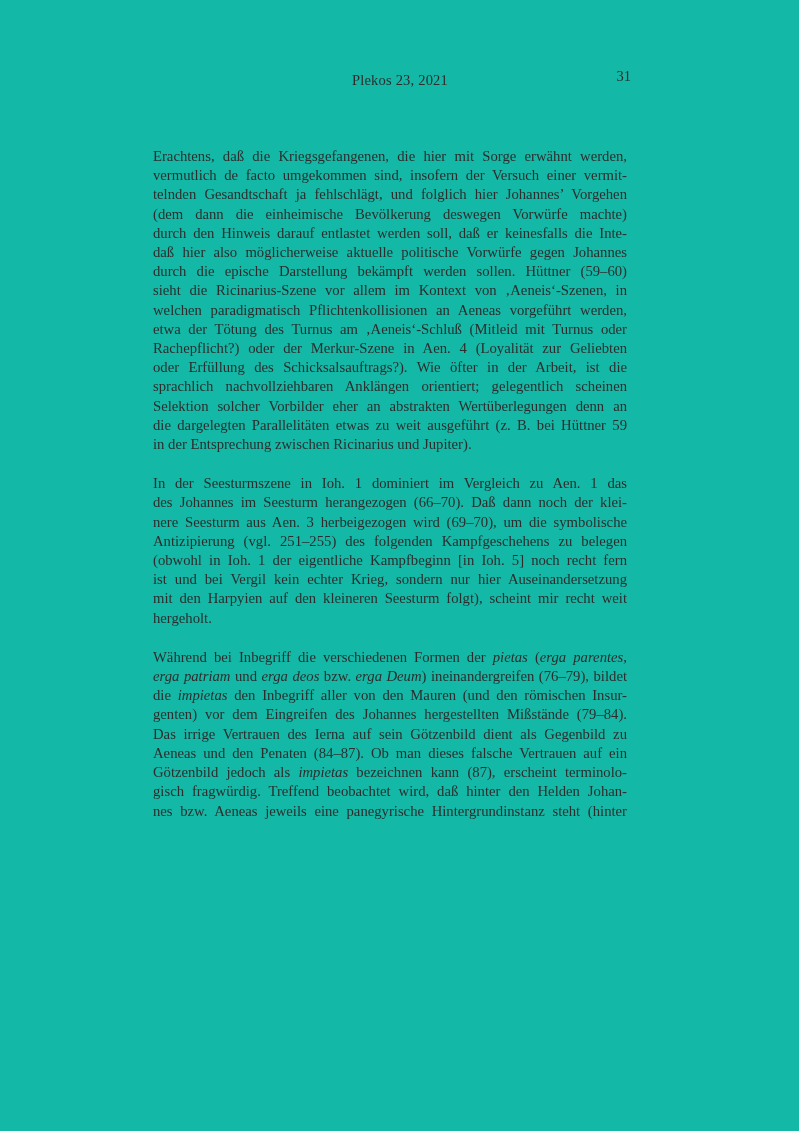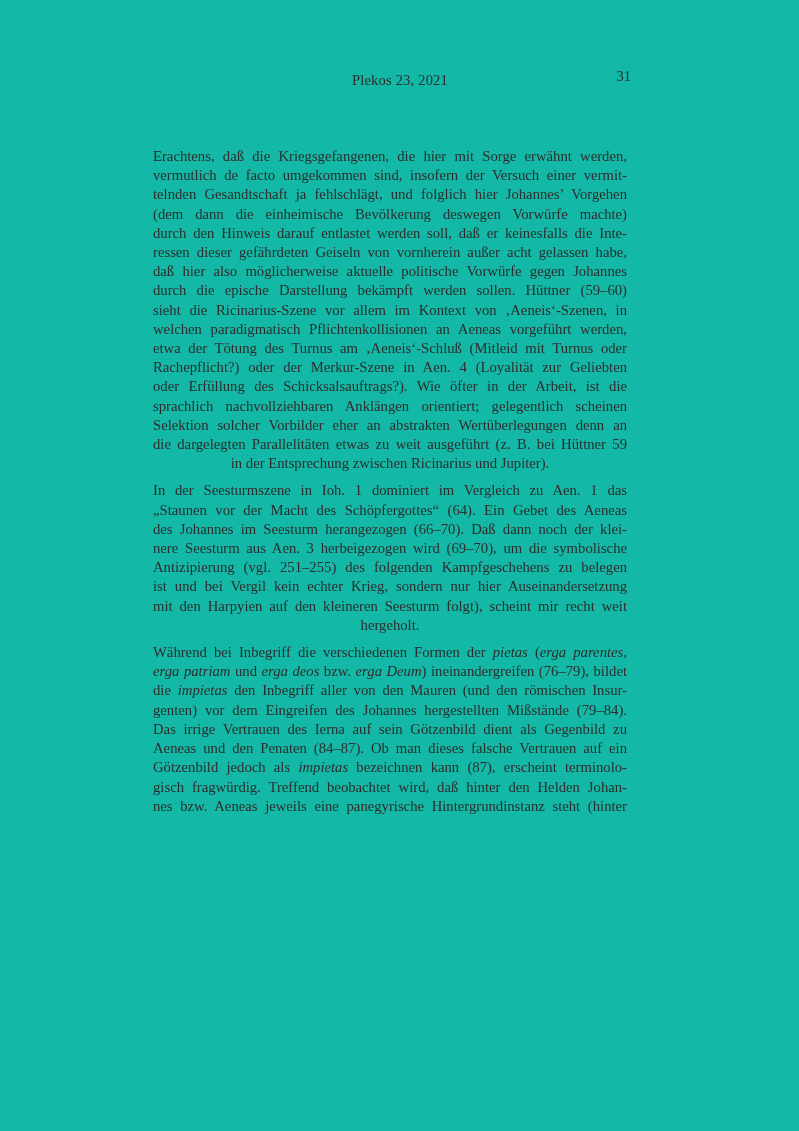--- a/index.html
+++ b/index.html
@@ -36,28 +36,28 @@
   }
   .body-text {
     position: absolute;
     left: 153px;
     top: 147px;
     width: 474px;
     font-size: 14.7px;
     line-height: 19.2px;
   }
   .paragraph + .paragraph {
-    margin-top: 8px;
+    margin-top: 20px;
   }
   .line {
     text-align: justify;
     text-align-last: justify;
   }
   .line.no-just {
-    text-align: center;
+    text-align: left;
     text-align-last: auto;
   }
   .line em {
     font-style: italic;
   }
 </style>
 </head>
 <body>
 
 <div class="page">
@@ -65,39 +65,38 @@
     <span class="journal">Plekos 23, 2021</span>
     <span class="pagenum">31</span>
   </div>
   <div class="body-text">
       <div class="paragraph">
         <div class="line"><span>Erachtens, daß die Kriegsgefangenen, die hier mit Sorge erwähnt werden,</span></div>
         <div class="line"><span>vermutlich de facto umgekommen sind, insofern der Versuch einer vermit-</span></div>
         <div class="line"><span>telnden Gesandtschaft ja fehlschlägt, und folglich hier Johannes’ Vorgehen</span></div>
         <div class="line"><span>(dem dann die einheimische Bevölkerung deswegen Vorwürfe machte)</span></div>
         <div class="line"><span>durch den Hinweis darauf entlastet werden soll, daß er keinesfalls die Inte-</span></div>
-        <div class="line"><span>ressen dieser gefährdeten Geiseln von vornherein außer acht gelassen habe,</span></div>
         <div class="line"><span>daß hier also möglicherweise aktuelle politische Vorwürfe gegen Johannes</span></div>
         <div class="line"><span>durch die epische Darstellung bekämpft werden sollen. Hüttner (59–60)</span></div>
         <div class="line"><span>sieht die Ricinarius-Szene vor allem im Kontext von ‚Aeneis‘-Szenen, in</span></div>
         <div class="line"><span>welchen paradigmatisch Pflichtenkollisionen an Aeneas vorgeführt werden,</span></div>
         <div class="line"><span>etwa der Tötung des Turnus am ‚Aeneis‘-Schluß (Mitleid mit Turnus oder</span></div>
         <div class="line"><span>Rachepflicht?) oder der Merkur-Szene in Aen. 4 (Loyalität zur Geliebten</span></div>
         <div class="line"><span>oder Erfüllung des Schicksalsauftrags?). Wie öfter in der Arbeit, ist die</span></div>
         <div class="line"><span>sprachlich nachvollziehbaren Anklängen orientiert; gelegentlich scheinen</span></div>
         <div class="line"><span>Selektion solcher Vorbilder eher an abstrakten Wertüberlegungen denn an</span></div>
         <div class="line"><span>die dargelegten Parallelitäten etwas zu weit ausgeführt (z. B. bei Hüttner 59</span></div>
         <div class="line no-just"><span>in der Entsprechung zwischen Ricinarius und Jupiter).</span></div>
       </div>
       <div class="paragraph">
         <div class="line"><span>In der Seesturmszene in Ioh. 1 dominiert im Vergleich zu Aen. 1 das</span></div>
-        <div class="line"><span>„Staunen vor der Macht des Schöpfergottes“ (64). Ein Gebet des Aeneas</span></div>
         <div class="line"><span>des Johannes im Seesturm herangezogen (66–70). Daß dann noch der klei-</span></div>
         <div class="line"><span>nere Seesturm aus Aen. 3 herbeigezogen wird (69–70), um die symbolische</span></div>
         <div class="line"><span>Antizipierung (vgl. 251–255) des folgenden Kampfgeschehens zu belegen</span></div>
+        <div class="line"><span>(obwohl in Ioh. 1 der eigentliche Kampfbeginn [in Ioh. 5] noch recht fern</span></div>
         <div class="line"><span>ist und bei Vergil kein echter Krieg, sondern nur hier Auseinandersetzung</span></div>
         <div class="line"><span>mit den Harpyien auf den kleineren Seesturm folgt), scheint mir recht weit</span></div>
         <div class="line no-just"><span>hergeholt.</span></div>
       </div>
       <div class="paragraph">
         <div class="line"><span>Während bei Inbegriff die verschiedenen Formen der </span><em>pietas</em><span> (</span><em>erga parentes</em><span>,</span></div>
         <div class="line"><em>erga patriam</em><span> und </span><em>erga deos</em><span> bzw. </span><em>erga Deum</em><span>) ineinandergreifen (76–79), bildet</span></div>
         <div class="line"><span>die </span><em>impietas</em><span> den Inbegriff aller von den Mauren (und den römischen Insur-</span></div>
         <div class="line"><span>genten) vor dem Eingreifen des Johannes hergestellten Mißstände (79–84).</span></div>
         <div class="line"><span>Das irrige Vertrauen des Ierna auf sein Götzenbild dient als Gegenbild zu</span></div>

